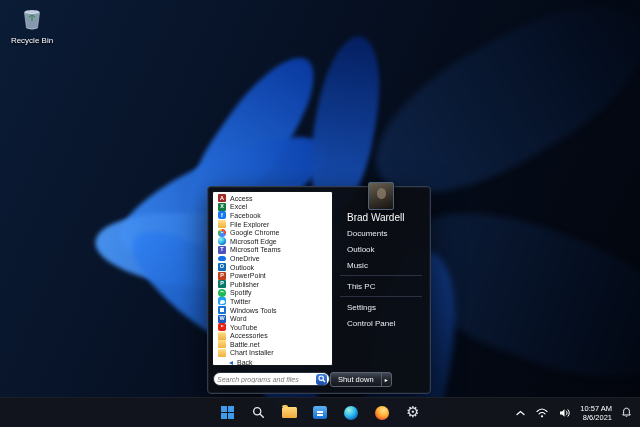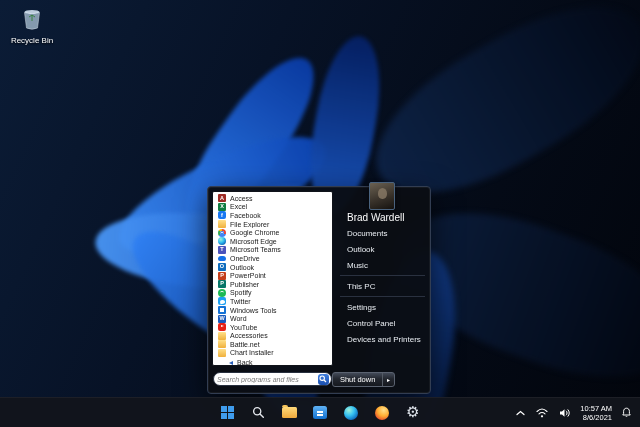--- a/index.html
+++ b/index.html
@@ -300,23 +300,20 @@
       <div class="right-item">
           <span>This PC</span>
         </div>
       <div class="right-sep"></div>
       <div class="right-item">
           <span>Settings</span>
         </div>
       <div class="right-item">
           <span>Control Panel</span>
         </div>
-      <div class="right-item">
-          <span>Devices and Printers</span>
-        </div>
     </div>
 
     <div class="menu-bottom">
       <div class="search-box">
         <input class="search-input" type="text" placeholder="Search programs and files" style="">
         <span class="search-btn">
           <svg width="8" height="8" viewBox="0 0 8 8">
             <circle cx="3.2" cy="3.2" r="2.2" stroke="#fff" fill="none" stroke-width="1.1"></circle>
             <line x1="5" y1="5" x2="7" y2="7" stroke="#fff" stroke-width="1.2"></line>
           </svg>

